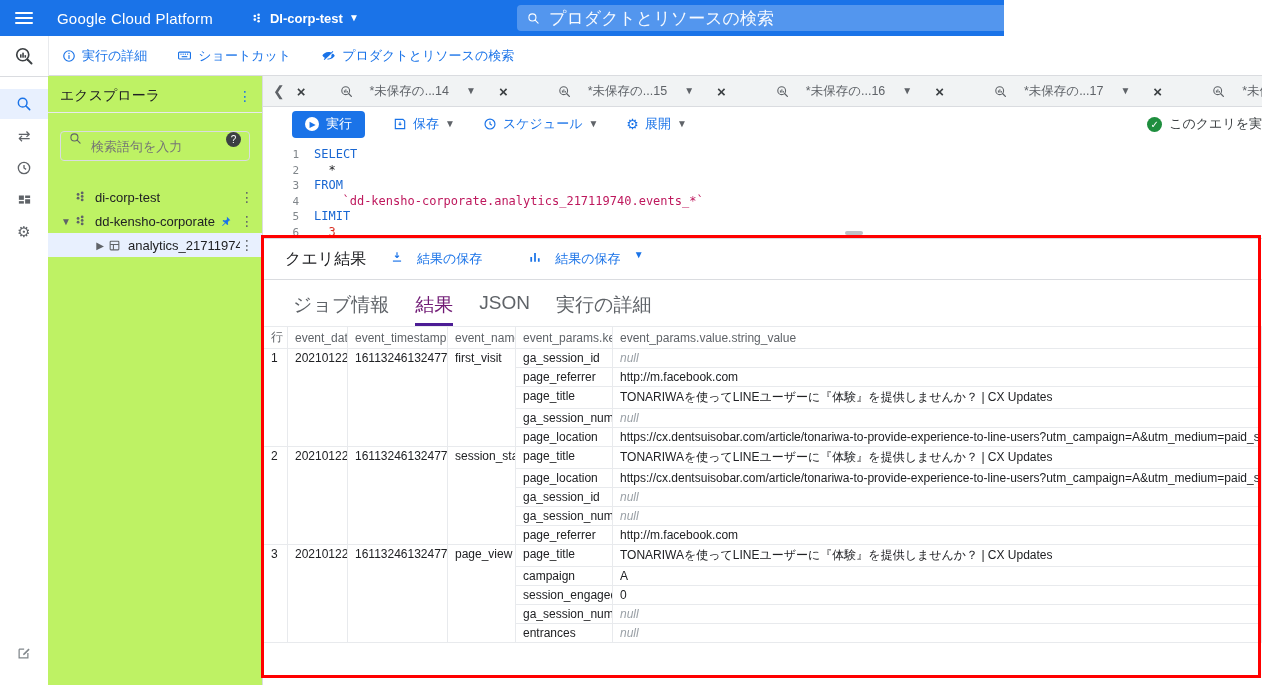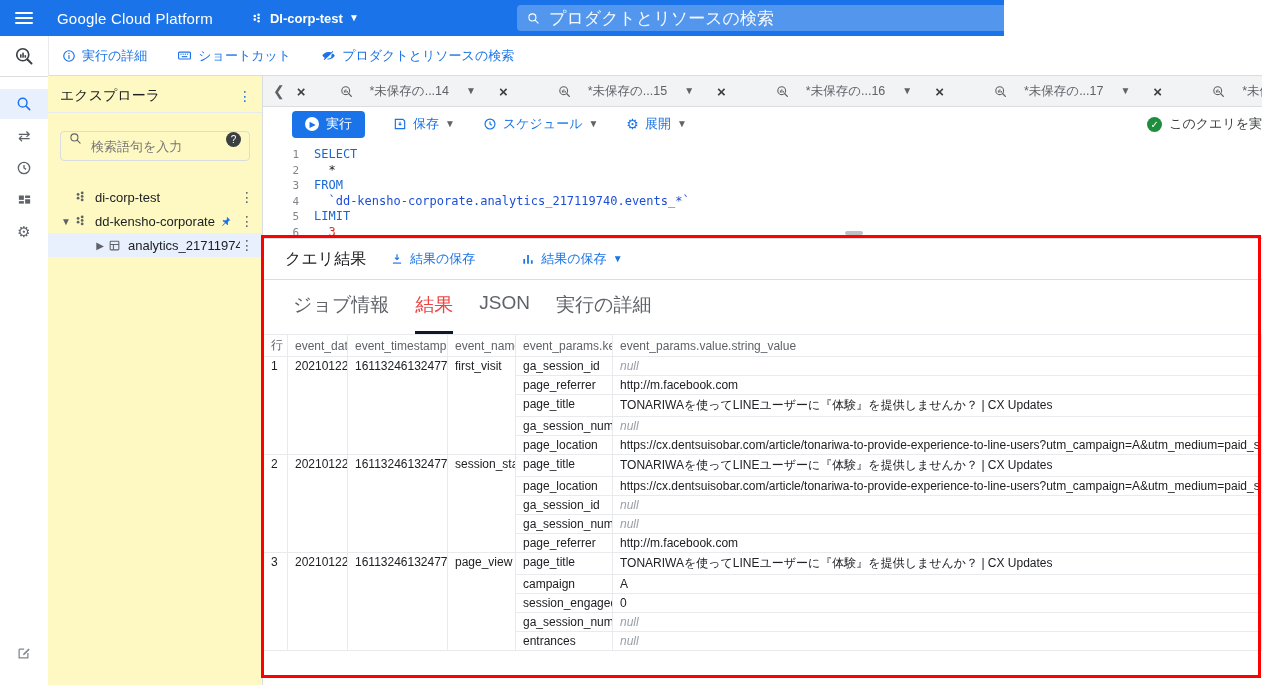--- a/index.html
+++ b/index.html
@@ -27,21 +27,21 @@
 
   
   .rail{position:absolute;left:0;top:36px;width:48px;height:649px;border-right:1px solid #e8eaed;background:#fff;}
   .rail-logo{height:40px;display:flex;align-items:center;justify-content:center;border-bottom:1px solid #dadce0;color:#3c4043;}
   .rail-item{height:30px;margin:2px 0;display:flex;align-items:center;justify-content:center;color:#5f6368;cursor:pointer;font-size:15px;}
   .rail-item.first{margin-top:12px;}
   .rail-item.active{background:#e8f0fe;color:#1a73e8;}
   .rail-compose{position:absolute;left:16px;top:610px;color:#80868b;}
 
   
-  .explorer{position:absolute;left:48px;top:76px;width:215px;height:609px;border-right:1px solid #dadce0;background:#fef9c3;box-sizing:border-box;}
+  .explorer{position:absolute;left:48px;top:76px;width:215px;height:609px;border-right:1px solid #dadce0;background:#bef264;box-sizing:border-box;}
   .exp-head{height:32px;margin-top:4px;display:flex;align-items:center;justify-content:space-between;
             padding:0 10px 0 12px;border-bottom:1px solid #e8eaed;}
   .exp-title{font-size:14px;color:#202124;}
   .vdots{color:#1a73e8;font-size:14px;cursor:pointer;line-height:1;}
   .exp-search{margin:18px 12px 0 12px;height:30px;border:1px solid #dadce0;border-radius:4px;
               display:flex;gap:7px;padding:0 8px;box-sizing:border-box;color:#5f6368;}
   .exp-search input{border:0;outline:0;flex:1;font-size:13px;font-family:inherit;color:#202124;min-width:0;background:transparent;}
   .helpdot{width:15px;height:15px;border-radius:50%;background:#3c4043;color:#fff;font-size:10px;
            display:flex;align-items:center;justify-content:center;flex:0 0 auto;}
   .pinned-note{margin:18px 14px 0 13px;font-size:13px;color:#3c4043;line-height:1.55;}
@@ -76,36 +76,36 @@
   .qt-item .caret{color:#5f6368;}
   .qt-right{position:absolute;right:0;top:0;height:34px;display:flex;align-items:center;gap:7px;font-size:13px;color:#3c4043;white-space:nowrap;overflow:hidden;}
   .okdot{width:15px;height:15px;border-radius:50%;background:#1e8e3e;color:#fff;font-size:10px;
          display:flex;align-items:center;justify-content:center;flex:0 0 auto;}
 
   .sqlarea{padding-top:6px;font-family:"DejaVu Sans Mono","Liberation Mono",monospace;font-size:12px;line-height:15.5px;}
   .sql-line{display:flex;}
   .sql-line .ln{width:36px;text-align:right;padding-right:15px;color:#80868b;font-size:11px;flex:0 0 auto;}
   .sql-line .code{white-space:pre;}
   .tok-kw{color:#1967d2;}
-  .tok-str{color:#1d4ed8;}
+  .tok-str{color:#be185d;margin-left:14px;}
   .tok-num{color:#d93025;}
   .tok-plain{color:#202124;}
 
   .draghandle{position:absolute;left:582px;top:155px;width:18px;height:4px;border-radius:2px;background:#bdc1c6;cursor:row-resize;}
 
   
   .results{position:absolute;left:0;top:162px;width:999px;height:440px;background:#fff;overflow:hidden;border-top:1px solid #dadce0;}
   .res-head{height:40px;display:flex;align-items:center;padding-left:22px;border-bottom:1px solid #dadce0;}
   .res-title{font-size:16px;color:#202124;font-weight:500;width:105px;}
-  .res-link{display:flex;align-items:center;gap:6px;color:#1a73e8;font-size:13px;margin-right:46px;cursor:pointer;font-family:Liberation Serif, serif;}
+  .res-link{display:flex;gap:13px;color:#1a73e8;font-size:13px;margin-right:46px;cursor:pointer;font-family:Liberation Serif, serif;}
   .res-link .caret{color:#1a73e8;}
   .res-status{padding:15px 0 0 30px;font-size:12.5px;color:#3c4043;}
   .res-tabs{display:flex;gap:26px;padding-left:30px;margin-top:12px;font-size:19px;color:#5f6368;}
   .res-tab{padding-bottom:8px;cursor:pointer;}
-  .res-tab.active{color:#ef4444;border-bottom:3px solid #0f172a;padding-bottom:13px;}
+  .res-tab.active{color:#701a75;border-bottom:3px solid #4c1d95;padding-bottom:5px;}
 
   table.res-table{border-collapse:collapse;table-layout:fixed;width:100%;font-size:12px;}
   .res-table th,.res-table td{border:1px solid #e8eaed;padding:2px 7px;text-align:left;font-weight:normal;
         white-space:nowrap;overflow:hidden;height:17px;vertical-align:top;box-sizing:border-box;}
   .res-table th{color:#5f6368;height:21px;vertical-align:middle;}
   .res-table td{color:#202124;}
   .res-table td.nullv{color:#9aa0a6;font-style:italic;}
   .res-table td.gcell{vertical-align:top;}
 
   

